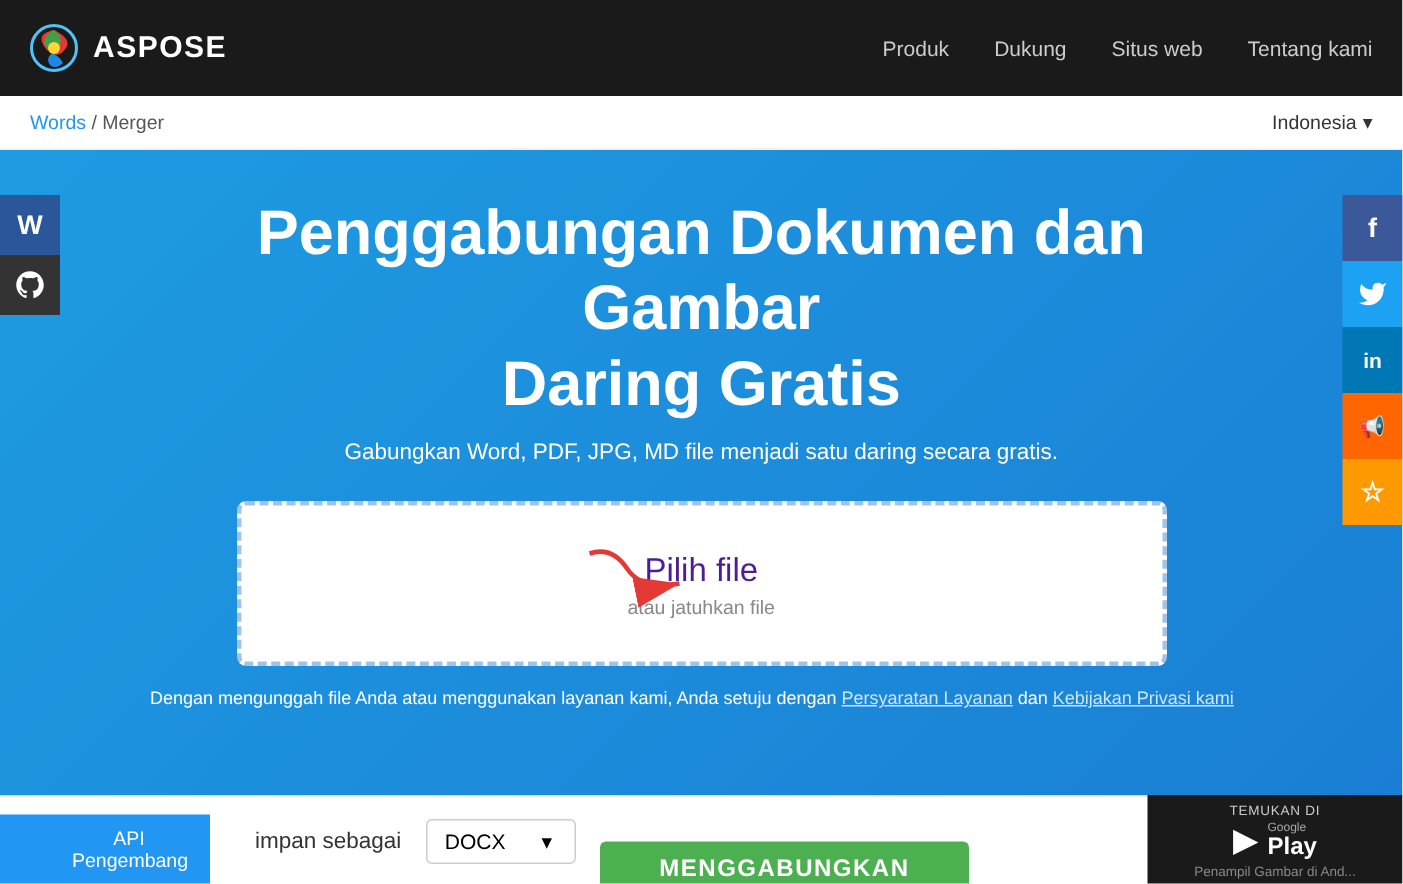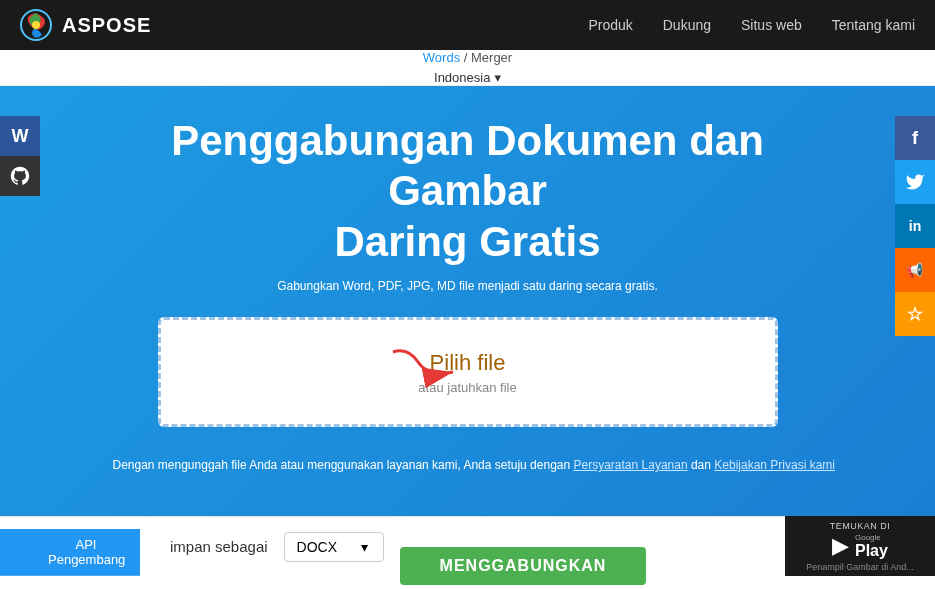--- a/index.html
+++ b/index.html
@@ -1,21 +1,21 @@
 <!DOCTYPE html>
 <html><head>
   <meta charset="utf-8">
   <style>
     * { margin: 0; padding: 0; box-sizing: border-box; }
     body { font-family: Arial, sans-serif; width: 935px; height: 589px; overflow: hidden; position: relative; }
 
     
     .navbar {
       background: #1a1a1a;
-      height: 50px;
+      height: 64px;
       display: flex;
       align-items: center;
       padding: 0 20px;
       justify-content: space-between;
     }
     .navbar-left {
       display: flex;
       align-items: center;
       gap: 10px;
     }
@@ -41,21 +41,20 @@
 
     
     .breadcrumb-bar {
       background: white;
       height: 36px;
       display: flex;
       align-items: center;
       padding: 0 20px;
       justify-content: space-between;
       border-bottom: 1px solid #eee;
-      flex-direction: column;
     }
     .breadcrumb-text {
       font-size: 13px;
       color: #555;
     }
     .breadcrumb-text a {
       color: #2196f3;
       text-decoration: none;
     }
     .lang-selector {
@@ -137,21 +136,21 @@
     }
     .hero-title {
       color: white;
       font-size: 42px;
       font-weight: bold;
       line-height: 1.2;
       margin-bottom: 12px;
     }
     .hero-subtitle {
       color: white;
-      font-size: 12px;
+      font-size: 15px;
       margin-bottom: 24px;
     }
 
     
     .drop-area {
       background: white;
       border: 3px dashed #a0c4e8;
       border-radius: 6px;
       margin: 0 auto;
       width: 620px;
@@ -168,35 +167,35 @@
       left: 50%;
       top: 50%;
       transform: translate(-80px, -30px);
     }
     .arrow-svg {
       width: 80px;
       height: 50px;
     }
     .drop-label {
       font-size: 22px;
-      color: #a16207;
+      color: #4c1d95;
       font-weight: 500;
     }
     .drop-sublabel {
       font-size: 13px;
       color: #888;
       margin-top: 4px;
     }
 
     
     .terms-text {
       color: white;
       font-size: 12px;
-      text-align: right;
-      margin-top: 31px;
+      text-align: left;
+      margin-top: 14px;
       padding-bottom: 16px;
     }
     .terms-text a {
       color: #c8e6ff;
       text-decoration: underline;
     }
 
     
     .bottom-bar {
       background: white;
@@ -263,21 +262,21 @@
     }
 
     
     .google-play-banner {
       position: absolute;
       right: 0;
       bottom: 0;
       background: #1a1a1a;
       color: white;
       height: 60px;
-      width: 150px;
+      width: 170px;
       display: flex;
       flex-direction: column;
       align-items: center;
       justify-content: center;
       gap: 2px;
     }
     .gp-top {
       font-size: 9px;
       color: #ccc;
       text-transform: uppercase;

